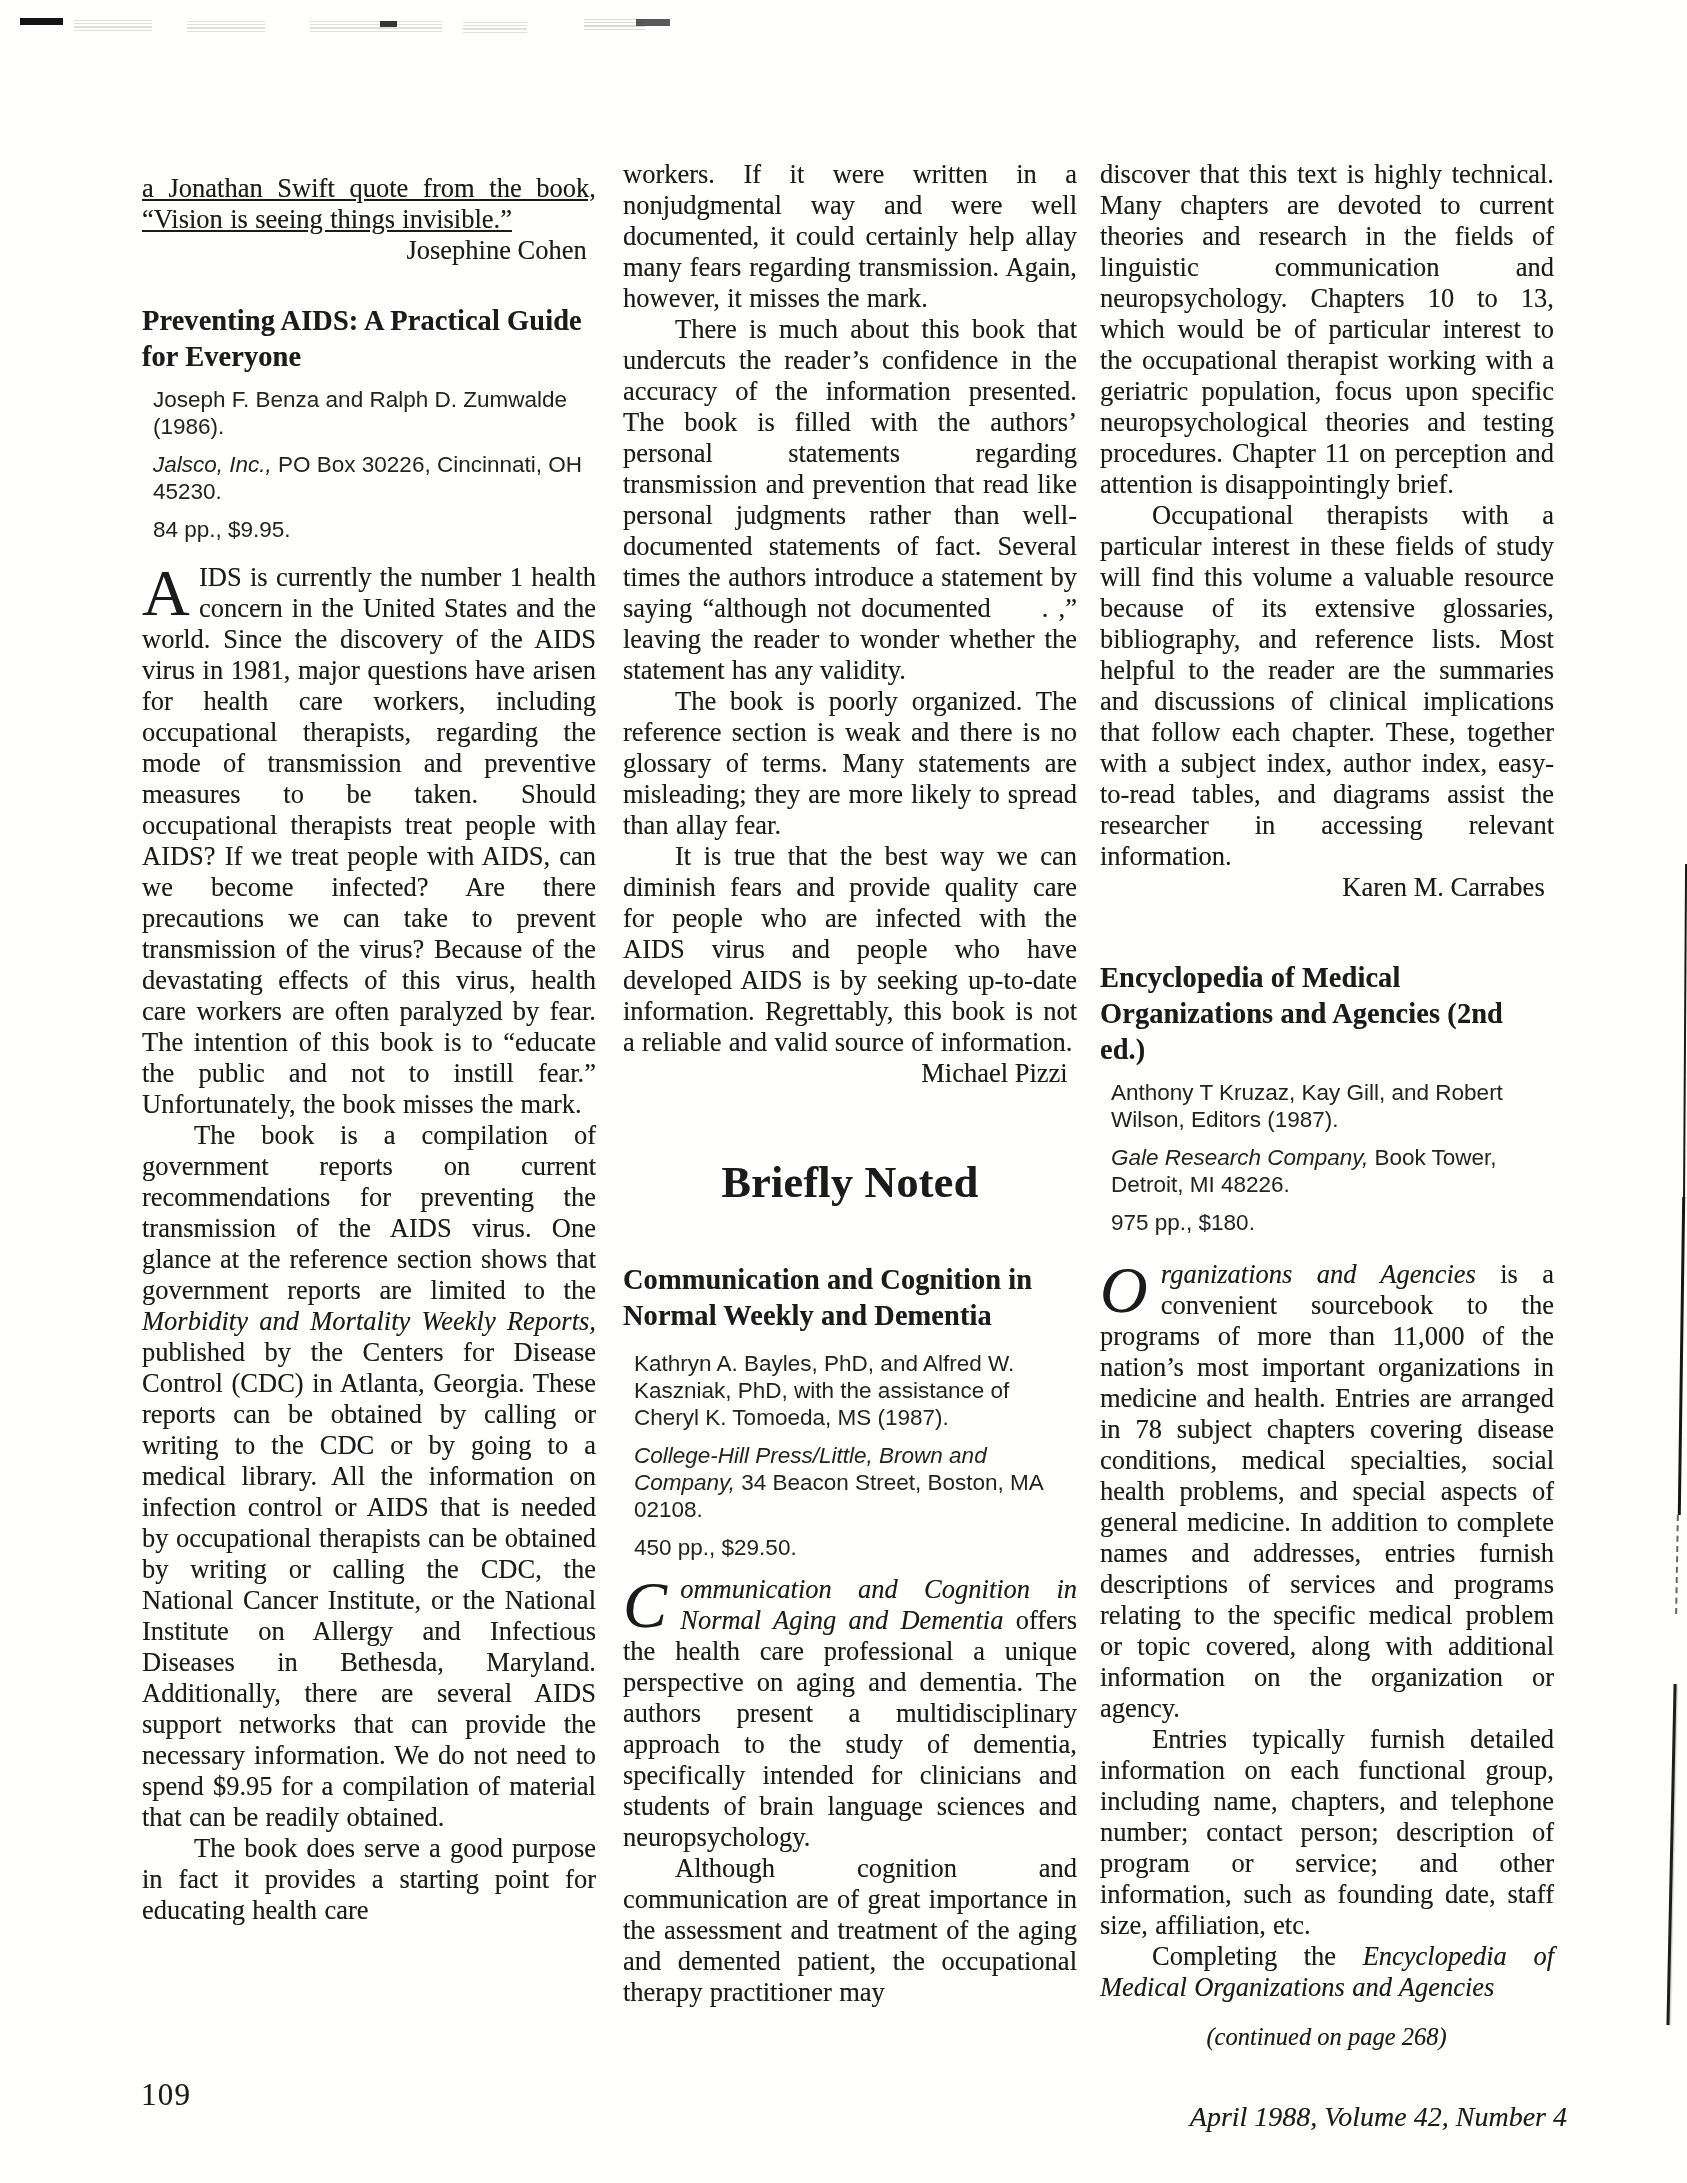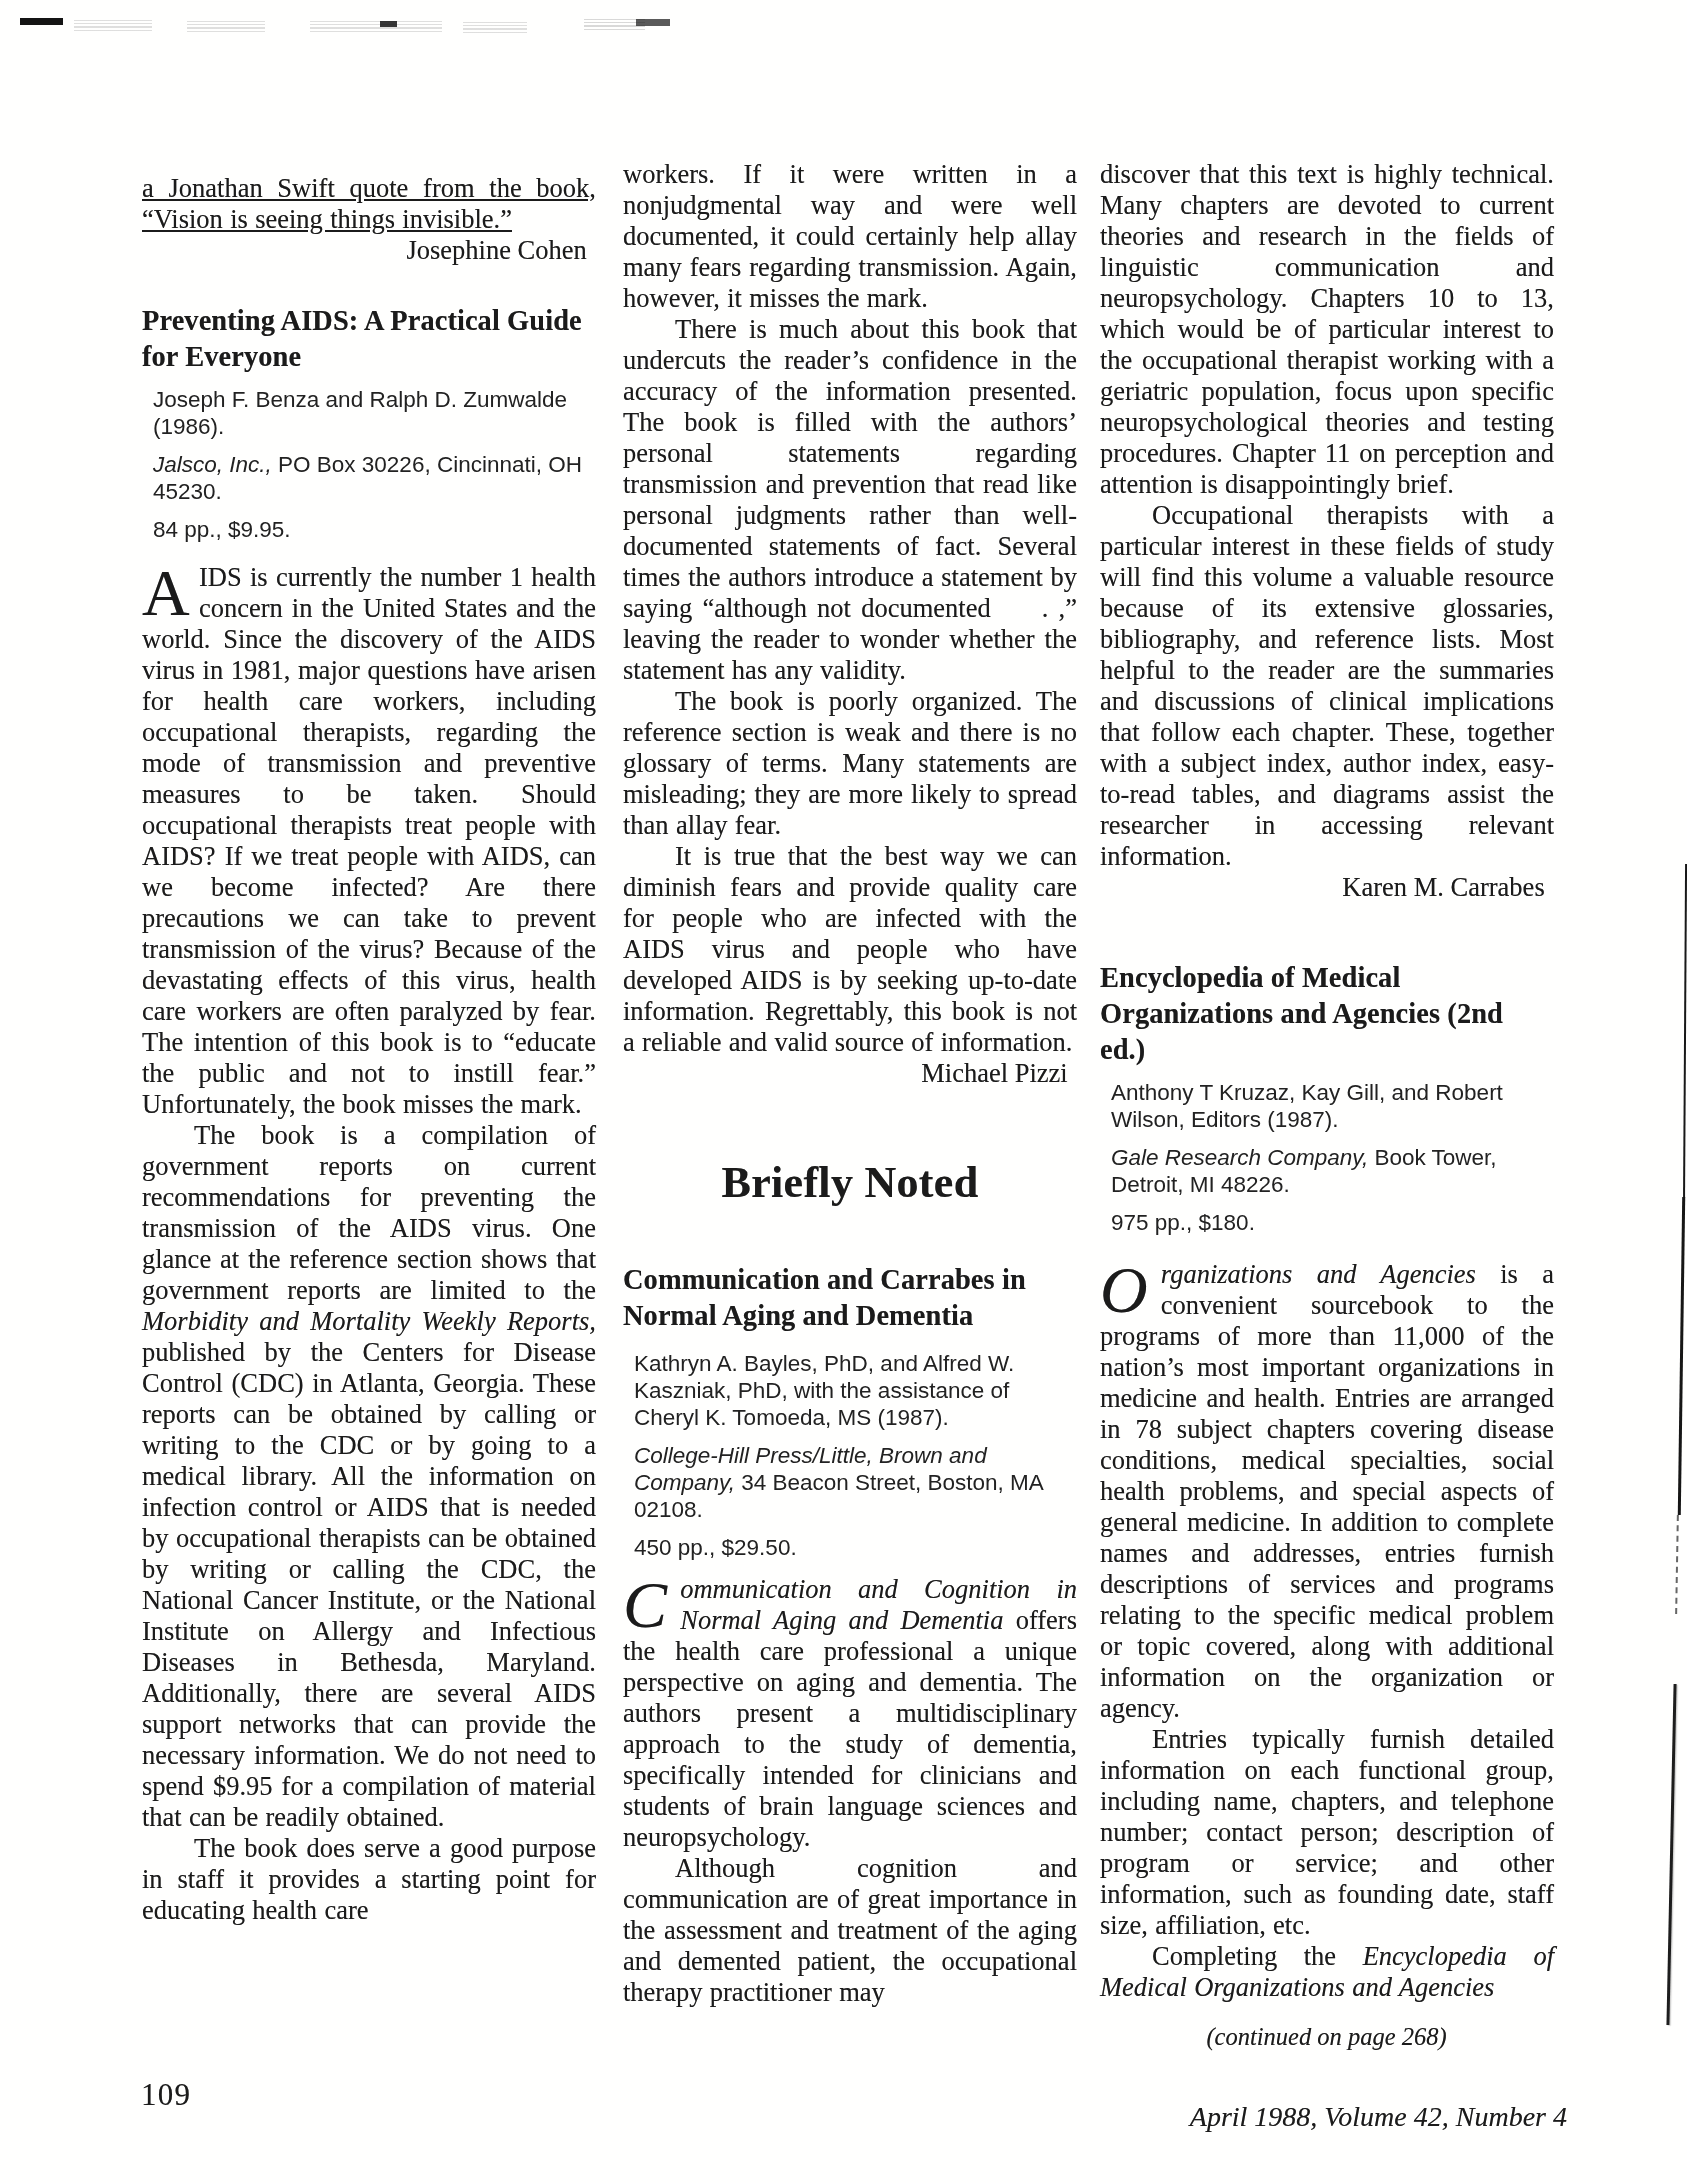--- a/index.html
+++ b/index.html
@@ -66,30 +66,30 @@
       <p class="blk-p" style="margin-top: 14px; text-decoration: underline;"><span>a Jonathan Swift quote from the book, “Vision is seeing things invisible.”</span></p>
       <p class="blk-byline" style="margin-top: 0px;"><span>Josephine Cohen</span></p>
       <h3 class="blk-title" style="margin-top: 37px;"><span>Preventing AIDS: A Practical Guide for Everyone</span></h3>
       <div class="blk-citation" style="margin-top: 2.6px;">
         <div class="cite-line"><span>Joseph F. Benza and Ralph D. Zumwalde (1986).</span></div>
         <div class="cite-line"><span class="it">Jalsco, Inc.,</span><span> PO Box 30226, Cincinnati, OH 45230.</span></div>
         <div class="cite-line"><span>84 pp., $9.95.</span></div>
       </div>
       <p class="blk-p" style="margin-top: 18.5px;"><span class="drop-cap">A</span><span>IDS is currently the number 1 health concern in the United States and the world. Since the discovery of the AIDS virus in 1981, major questions have arisen for health care workers, including occupational therapists, regarding the mode of transmission and preventive measures to be taken. Should occupational therapists treat people with AIDS? If we treat people with AIDS, can we become infected? Are there precautions we can take to prevent transmission of the virus? Because of the devastating effects of this virus, health care workers are often paralyzed by fear. The intention of this book is to “educate the public and not to instill fear.” Unfortunately, the book misses the mark.</span></p>
       <p class="blk-p indent" style="margin-top: 0px;"><span>The book is a compilation of government reports on current recommendations for preventing the transmission of the AIDS virus. One glance at the reference section shows that government reports are limited to the </span><span class="it">Morbidity and Mortality Weekly Reports,</span><span> published by the Centers for Disease Control (CDC) in Atlanta, Georgia. These reports can be obtained by calling or writing to the CDC or by going to a medical library. All the information on infection control or AIDS that is needed by occupational therapists can be obtained by writing or calling the CDC, the National Cancer Institute, or the National Institute on Allergy and Infectious Diseases in Bethesda, Maryland. Additionally, there are several AIDS support networks that can provide the necessary information. We do not need to spend $9.95 for a compilation of material that can be readily obtained.</span></p>
-      <p class="blk-p indent" style="margin-top: 0px;"><span>The book does serve a good purpose in staff it provides a starting point for educating health care</span></p>
+      <p class="blk-p indent" style="margin-top: 0px;"><span>The book does serve a good purpose in fact it provides a starting point for educating health care</span></p>
     </div>
   <div class="col col-middle">
       <p class="blk-p" style="margin-top: 0px;"><span>workers. If it were written in a nonjudgmental way and were well documented, it could certainly help allay many fears regarding transmission. Again, however, it misses the mark.</span></p>
       <p class="blk-p indent" style="margin-top: 0px;"><span>There is much about this book that undercuts the reader’s confidence in the accuracy of the information presented. The book is filled with the authors’ personal statements regarding transmission and prevention that read like personal judgments rather than well-documented statements of fact. Several times the authors introduce a statement by saying “although not documented&nbsp;&nbsp;&nbsp;&nbsp;&nbsp;.&nbsp;,” leaving the reader to wonder whether the statement has any validity.</span></p>
       <p class="blk-p indent" style="margin-top: 0px;"><span>The book is poorly organized. The reference section is weak and there is no glossary of terms. Many statements are misleading; they are more likely to spread than allay fear.</span></p>
       <p class="blk-p indent" style="margin-top: 0px;"><span>It is true that the best way we can diminish fears and provide quality care for people who are infected with the AIDS virus and people who have developed AIDS is by seeking up-to-date information. Regrettably, this book is not a reliable and valid source of information.</span></p>
       <p class="blk-byline" style="margin-top: 0px;"><span>Michael Pizzi</span></p>
       <h2 class="blk-display" style="margin-top: 70px;"><span>Briefly Noted</span></h2>
-      <h3 class="blk-title" style="margin-top: 55px;"><span>Communication and Carrabes in Normal Aging and Dementia</span></h3>
+      <h3 class="blk-title" style="margin-top: 55px;"><span>Communication and Cognition in Normal Weekly and Dementia</span></h3>
       <div class="blk-citation" style="margin-top: 16px;">
         <div class="cite-line"><span>Kathryn A. Bayles, PhD, and Alfred W. Kaszniak, PhD, with the assistance of Cheryl K. Tomoeda, MS (1987).</span></div>
         <div class="cite-line"><span class="it">College-Hill Press/Little, Brown and Company,</span><span> 34 Beacon Street, Boston, MA 02108.</span></div>
         <div class="cite-line"><span>450 pp., $29.50.</span></div>
       </div>
       <p class="blk-p" style="margin-top: 12.6px;"><span class="drop-cap it">C</span><span class="it">ommunication and Cognition in Normal Aging and Dementia</span><span> offers the health care professional a unique perspective on aging and dementia. The authors present a multidisciplinary approach to the study of dementia, specifically intended for clinicians and students of brain language sciences and neuropsychology.</span></p>
       <p class="blk-p indent" style="margin-top: 0px;"><span>Although cognition and communication are of great importance in the assessment and treatment of the aging and demented patient, the occupational therapy practitioner may</span></p>
     </div>
   <div class="col col-right">
       <p class="blk-p" style="margin-top: 0px;"><span>discover that this text is highly technical. Many chapters are devoted to current theories and research in the fields of linguistic communication and neuropsychology. Chapters 10 to 13, which would be of particular interest to the occupational therapist working with a geriatric population, focus upon specific neuropsychological theories and testing procedures. Chapter 11 on perception and attention is disappointingly brief.</span></p>

